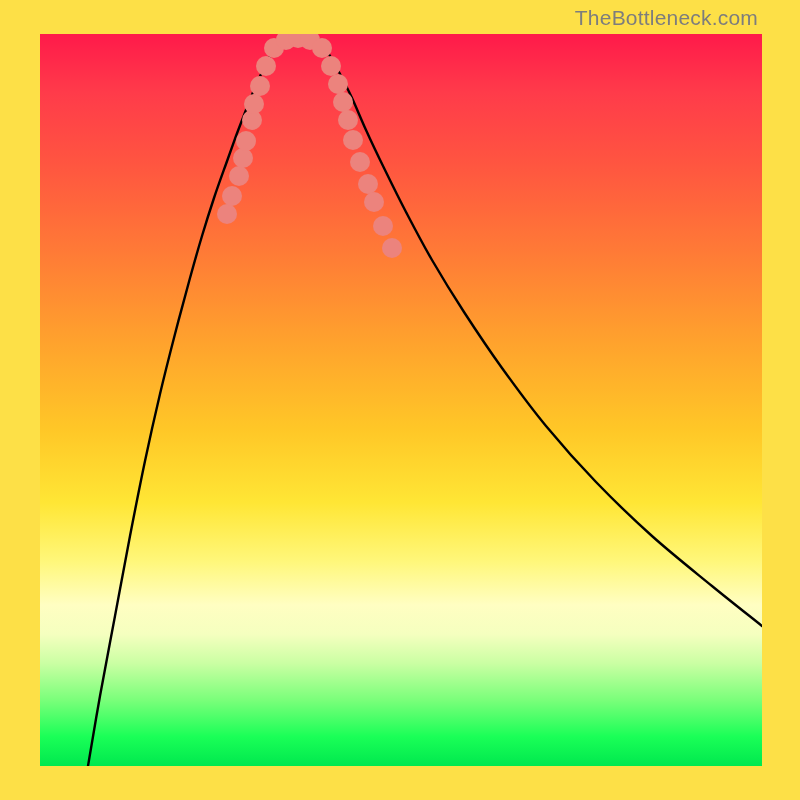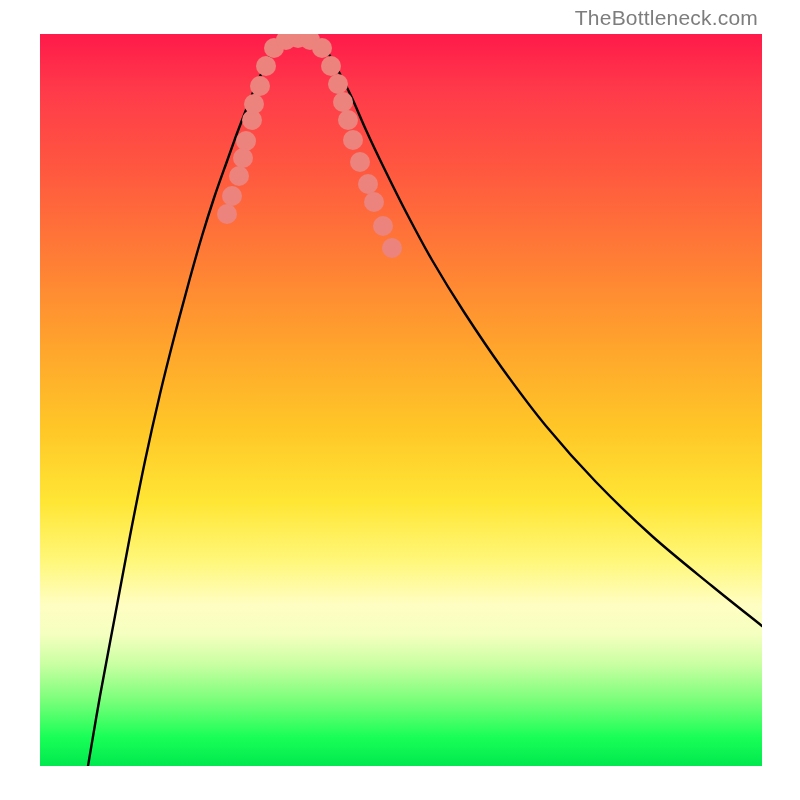--- a/index.html
+++ b/index.html
@@ -10,21 +10,21 @@
     background: #000;
     overflow: hidden;
     font-family: Arial, Helvetica, sans-serif;
   }
   .frame {
     position: absolute;
     left: 0;
     top: 0;
     width: 800px;
     height: 800px;
-    background: #ffffff;
+    background: #fde047;
   }
   .plot {
     position: absolute;
     left: 40px;
     top: 34px;
     width: 722px;
     height: 732px;
     
     background: linear-gradient(
       to bottom,

